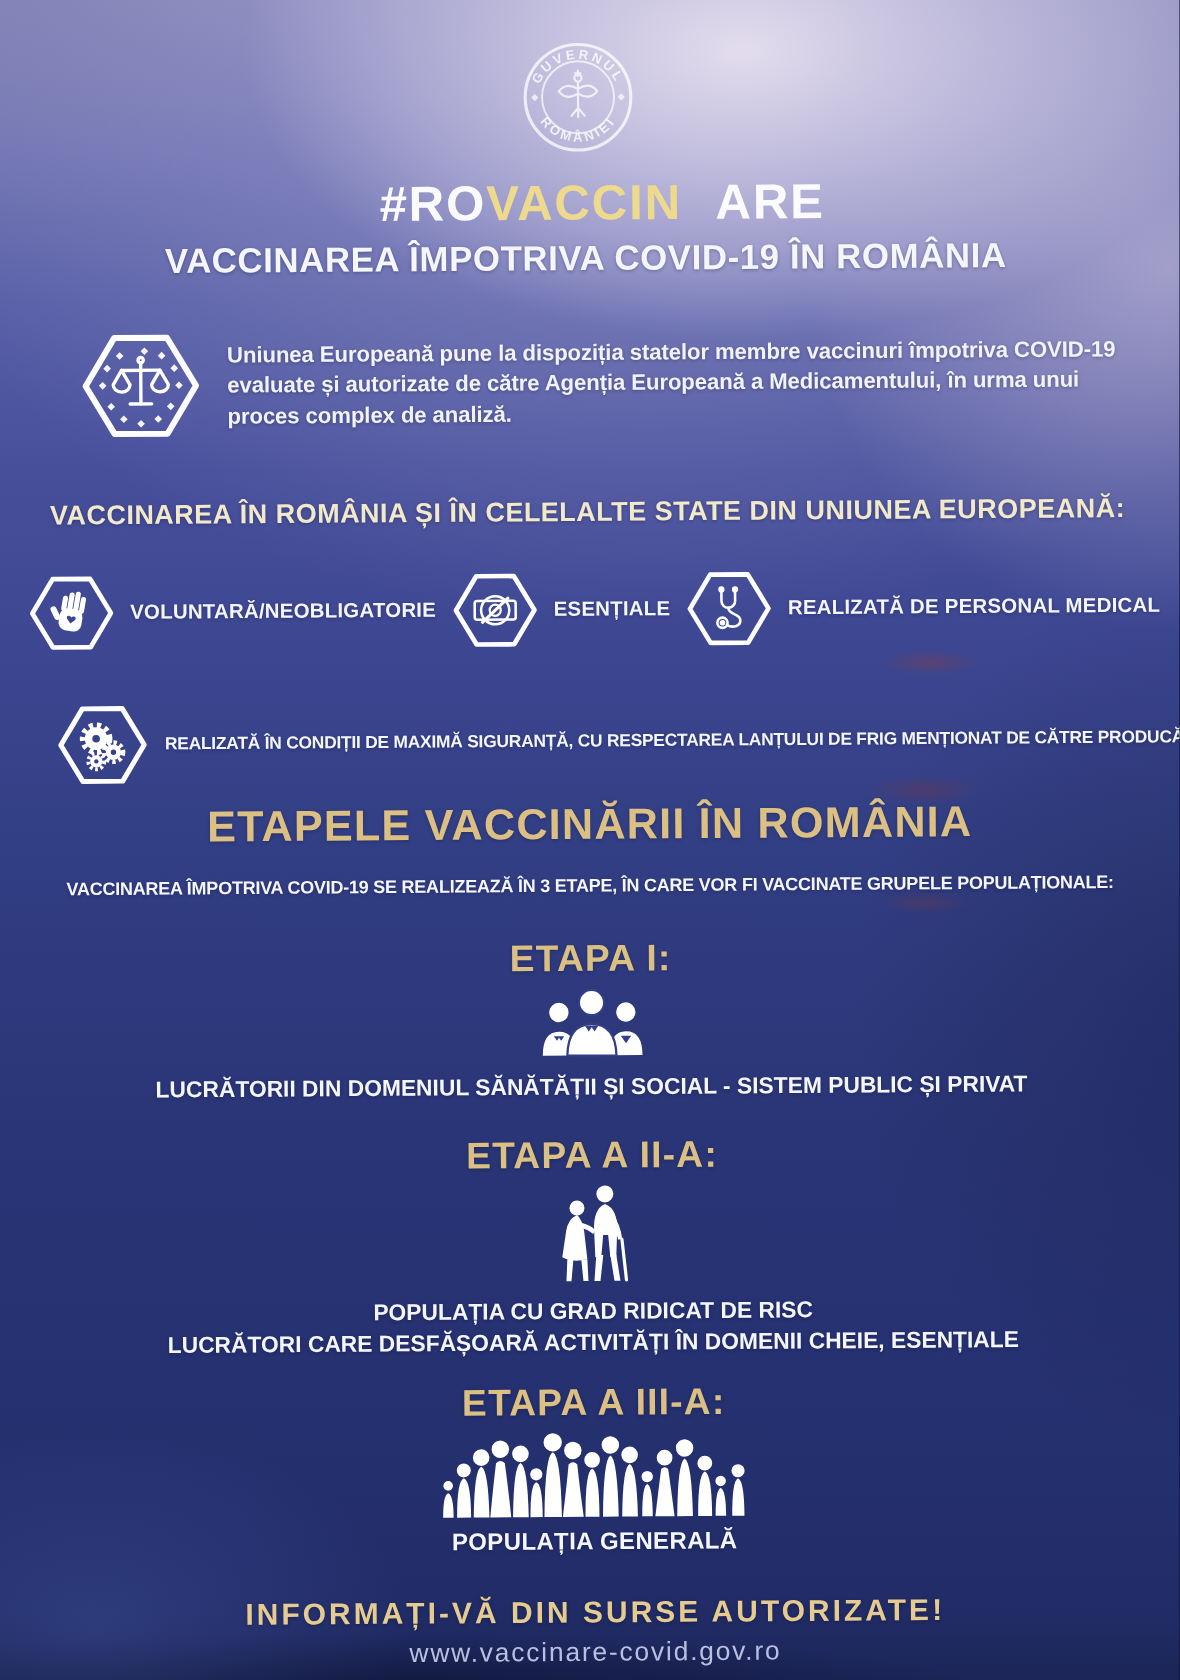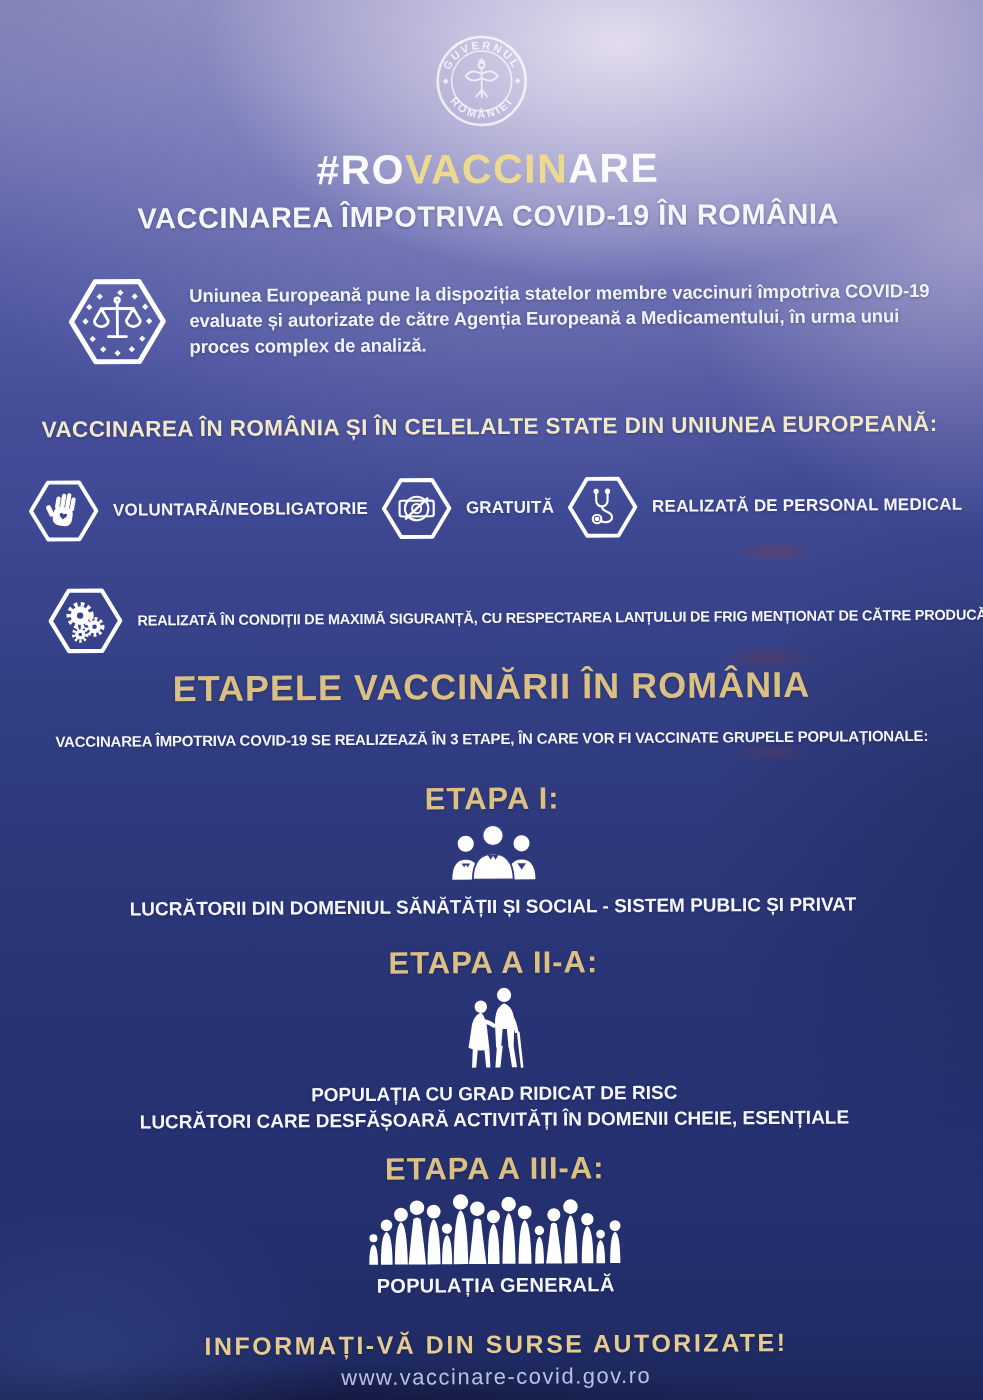--- a/index.html
+++ b/index.html
@@ -18,21 +18,21 @@
       radial-gradient(ellipse 700px 60px at 30% 100.5%, rgba(8,12,38,.50), rgba(8,12,38,0) 75%),
       radial-gradient(ellipse 420px 520px at 102% 60%, rgba(16,22,58,.30), rgba(16,22,58,0) 70%),
       linear-gradient(180deg,#8a8abc 0%,#7276b4 8%,#585fa7 18%,#474f9b 28%,#3d4792 38%,#344086 48%,#2e3a7d 58%,#293576 68%,#263272 78%,#242f6e 88%,#212c67 96%,#1b2557 100%);
   }
   .content{position:absolute;inset:0;transform:rotate(-0.4deg);}
   .abs{position:absolute;left:0;right:0;text-align:center;}
   .white{color:#f5f6fb;text-shadow:0 1px 3px rgba(10,15,50,.30);}
   .gold{color:#dcc083;text-shadow:0 1px 3px rgba(10,15,50,.30);}
   .seal{position:absolute;left:439px;top:32px;width:94px;height:98px;opacity:.88;}
   .title{top:146px;font-size:41px;font-weight:bold;letter-spacing:1.5px;}
-  .title .t-white{color:#fbfbfe;}
+  .title .t-white{color:#fbfbfe;margin-left:28px;}
   .title .t-gold{color:#eeda8e;}
   .subtitle{top:200px;font-size:29px;font-weight:bold;letter-spacing:.5px;}
   .eu-row{position:absolute;top:274px;left:70px;right:60px;display:flex;align-items:center;gap:22px;}
   .eu-icon{flex:0 0 auto;width:100px;height:90px;}
   .eu-text{flex:1;text-align:left;font-size:18.5px;font-weight:bold;line-height:1.36;letter-spacing:-.1px;color:#f2f3f9;text-shadow:0 1px 3px rgba(10,15,50,.30);}
   .eu-text div{white-space:nowrap;}
   .eu-heading{top:414px;font-size:22.5px;font-weight:bold;letter-spacing:.4px;color:#f2e8ca;text-shadow:0 1px 3px rgba(10,15,50,.30);white-space:nowrap;}
   .features-row{position:absolute;top:476px;left:55px;right:45px;display:flex;align-items:center;justify-content:center;gap:13px;}
   .feature{display:flex;align-items:center;gap:13px;}
   .feature-label{font-size:17px;font-weight:bold;white-space:nowrap;letter-spacing:.2px;}
@@ -138,21 +138,21 @@
           <svg viewBox="0 0 100 90" width="72" height="64">
             <polygon points="4,45 28,5 72,5 96,45 72,85 28,85" fill="none" stroke="#ffffff" stroke-width="5.5" stroke-linejoin="round"></polygon>
             <g stroke="#ffffff" fill="none" stroke-linecap="round">
               <rect x="26" y="34" width="48" height="22" rx="3" stroke-width="3"></rect>
               <circle cx="50" cy="45" r="6.5" stroke-width="2.6"></circle>
               <circle cx="50" cy="45" r="16.5" stroke-width="3"></circle>
               <line x1="35" y1="59" x2="65" y2="31" stroke-width="3.6"></line>
             </g>
           </svg>
         </div>
-        <div class="feature-label white">GRATUITĂ</div>
+        <div class="feature-label white">ESENȚIALE</div>
       </div>
       <div class="feature">
         <div class="hex-icon">
           <svg viewBox="0 0 100 90" width="72" height="64">
             <polygon points="4,45 28,5 72,5 96,45 72,85 28,85" fill="none" stroke="#ffffff" stroke-width="5.5" stroke-linejoin="round"></polygon>
             <g stroke="#ffffff" fill="none" stroke-width="3" stroke-linecap="round">
               <path d="M41 24 v12 a8 8 0 0 0 16 0 V24"></path>
               <circle cx="41" cy="22.5" r="2.2" fill="#ffffff"></circle>
               <circle cx="57" cy="22.5" r="2.2" fill="#ffffff"></circle>
               <path d="M49 44 c0 9 14 6 14 15 c0 7 -10 9 -16 5"></path>

